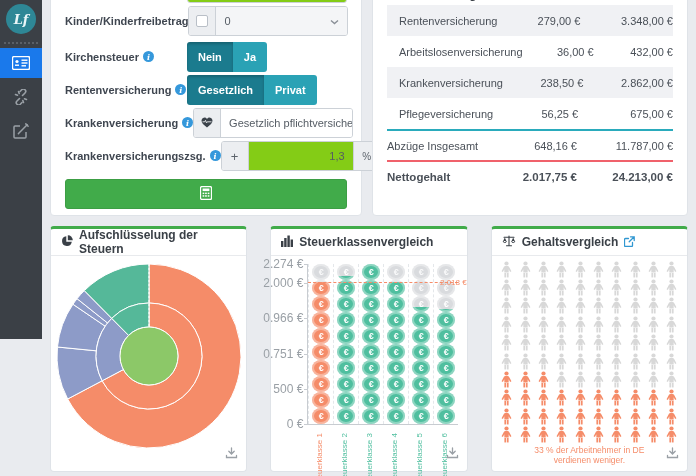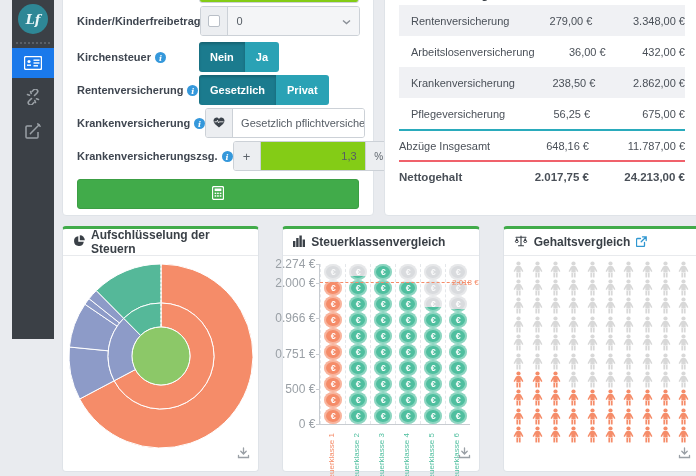--- a/index.html
+++ b/index.html
@@ -1,39 +1,39 @@
 <!DOCTYPE html>
 <html><head>
 <meta charset="utf-8">
 <style>
   * { margin:0; padding:0; box-sizing:border-box; }
   html,body { width:696px; height:476px; overflow:hidden; }
   body { font-family:"Liberation Sans","DejaVu Sans",sans-serif; background:#e9ebef; color:#3c434b; }
-  .app { display:flex; width:696px; height:339px;padding-left:12px; }
+  .app { display:flex; width:696px; height:339px; }
 
   
   .sidebar { width:42px; background:#3b4046; flex:0 0 42px; display:flex; flex-direction:column; align-items:center; }
   .logo { width:30px; height:30px; border-radius:50%; background:#2e8796; color:#eaf6f8; font-weight:700; font-style:italic; font-size:13px; display:flex; align-items:center; justify-content:center; margin-top:4px; font-family:"DejaVu Serif",serif; }
   .side-sep { width:34px; border-top:2px dotted #5a6067; margin:8px 0 4px; }
   .side-item { width:42px; height:30px; display:flex; align-items:center; justify-content:center; margin-bottom:4px; cursor:pointer; }
   .side-item.active { background:#1a79eb; }
   .side-item svg { display:block; }
 
   
   .main { flex:1; padding:0 8px; }
   .top-row { display:flex; gap:10px; }
   .card { background:#fff; border:1px solid #dfe3e8; border-radius:4px; }
 
   .form-card { width:312px; margin-top:-34px; padding:6px 14px 6px; }
   .results-card { width:316px; margin-top:-16px; padding:2px 14px 14px; }
 
   
   .frow { display:flex; align-items:center; height:30px; margin-bottom:3px; }
   .frow.gap { margin-bottom:6px; }
-  .flabel { flex:1; font-size:11px; font-weight:700; color:#3f4650; display:flex; align-items:flex-end; gap:4px; }
+  .flabel { flex:1; font-size:11px; font-weight:700; color:#3f4650; display:flex; align-items:flex-start; gap:4px; }
   .info-i { width:11px; height:11px; border-radius:50%; background:#3598db; color:#fff; font-size:8px; font-style:italic; font-weight:700; display:inline-flex; align-items:center; justify-content:center; font-family:"DejaVu Serif",serif; flex:0 0 11px; }
   .fctrl { width:160px; flex:0 0 160px; }
   .input-group { display:flex; height:30px; border:1px solid #ccd1d7; border-radius:3px; overflow:hidden; background:#fff; }
   .addon { background:#eceef1; border-right:1px solid #ccd1d7; display:flex; align-items:center; justify-content:center; min-width:27px; font-size:13px; color:#5c636b; }
   .addon:last-child { border-right:none; border-left:1px solid #ccd1d7; }
   .checkbox { width:12px; height:12px; background:#fff; border:1px solid #b9bfc7; border-radius:2px; }
   .sel-body { flex:1; display:flex; align-items:center; font-size:11px; color:#555c64; padding:0 8px; background:#f4f5f7; gap:4px; }
   .sel-body.white { background:#fff; }
   .sel-val { flex:1; white-space:nowrap; overflow:hidden; }
   .num-input { flex:1; display:flex; align-items:center; justify-content:flex-end; font-size:11px; color:#555c64; padding:0 8px; background:#84cc16; }
@@ -1218,20 +1218,21 @@
               </span>
               <span class="person">
                 <svg width="15" height="17" viewBox="0 0 20 22">
                   <circle cx="10" cy="3" r="2.8" fill="#f58c69"></circle>
                   <path d="M10 6.4 C12 6.4 13.4 7 13.9 8.2 L16.6 13.4 L14.8 14.4 L12.9 10.8 L12.9 15 L7.1 15 L7.1 10.8 L5.2 14.4 L3.4 13.4 L6.1 8.2 C6.6 7 8 6.4 10 6.4 Z" fill="#f58c69"></path>
                   <rect x="7.2" y="15.6" width="2.3" height="6" fill="#f58c69"></rect>
                   <rect x="10.5" y="15.6" width="2.3" height="6" fill="#f58c69"></rect>
                 </svg>
               </span>
             </div>
+          <div class="people-caption">33 % der Arbeitnehmer in DE verdienen weniger.</div>
           <span class="dl-icon"><svg width="13" height="12" viewBox="0 0 13 12" fill="none" stroke="#9aa0a6" stroke-width="1.3" stroke-linecap="round">
                 <path d="M6.5 1 V6.5 M3.8 4.2 L6.5 7 L9.2 4.2"></path>
                 <path d="M1.5 8.5 V10.5 H11.5 V8.5"></path>
               </svg></span>
         </div>
       </section>
     </div>
   </main>
 </div>
 

